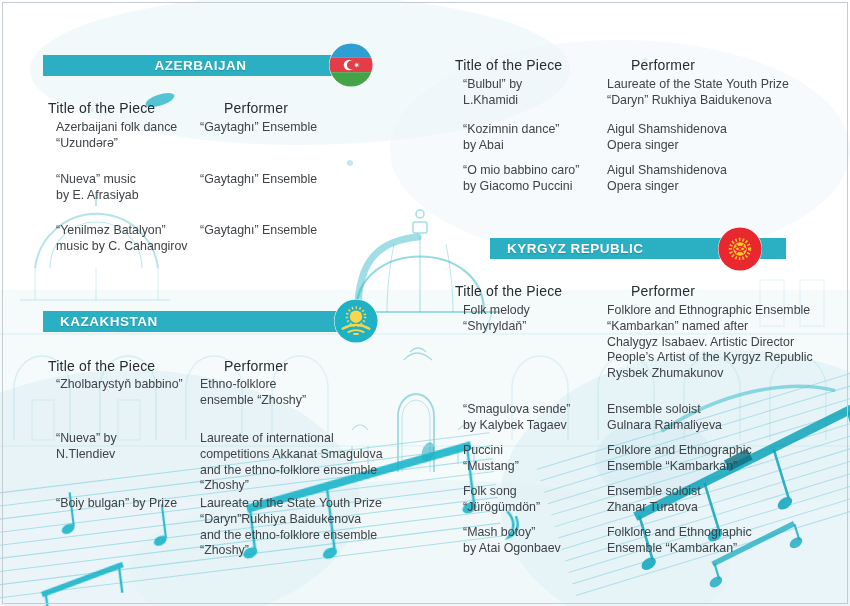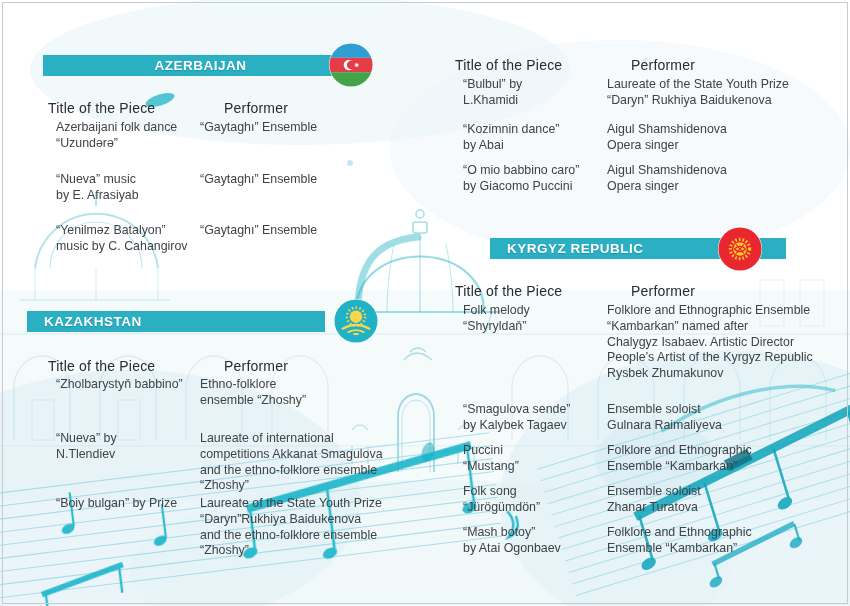--- a/index.html
+++ b/index.html
@@ -218,21 +218,21 @@
       </div>
       <div class="row" style="left:455px;top:163px;">
         <div class="t">“O mio babbino caro”
 by Giacomo Puccini</div>
         <div class="p">Aigul Shamshidenova
 Opera singer</div>
       </div>
     </div>
 
     <div>
-      <div class="bar" style="left:27px;top:311px;width:298px;">
+      <div class="bar" style="left:43px;top:311px;width:298px;">
         <span>KAZAKHSTAN</span>
       </div>
       <div class="flag" style="left:333px;top:298px;">
         <svg width="46" height="46" viewBox="0 0 48 48">
           <circle cx="24" cy="24" r="23" fill="#ffffff"></circle>
           <circle cx="24" cy="24" r="22.5" style="fill:var(--kz-teal,#1fb1c5)"></circle>
           <circle cx="24" cy="19.5" r="9.5" fill="none" style="stroke:var(--kz-gold,#f9d64b)" stroke-width="2.6" stroke-dasharray="1.6 2.4"></circle>
           <circle cx="24" cy="19.5" r="6.5" style="fill:var(--kz-gold,#f9d64b)"></circle>
           <path d="M10,32 q14,-8 28,0" fill="none" style="stroke:var(--kz-gold,#f9d64b)" stroke-width="2.4" stroke-linecap="round"></path>
           <path d="M16,35.5 q8,-4 16,0" fill="none" style="stroke:var(--kz-gold,#f9d64b)" stroke-width="2" stroke-linecap="round"></path>

